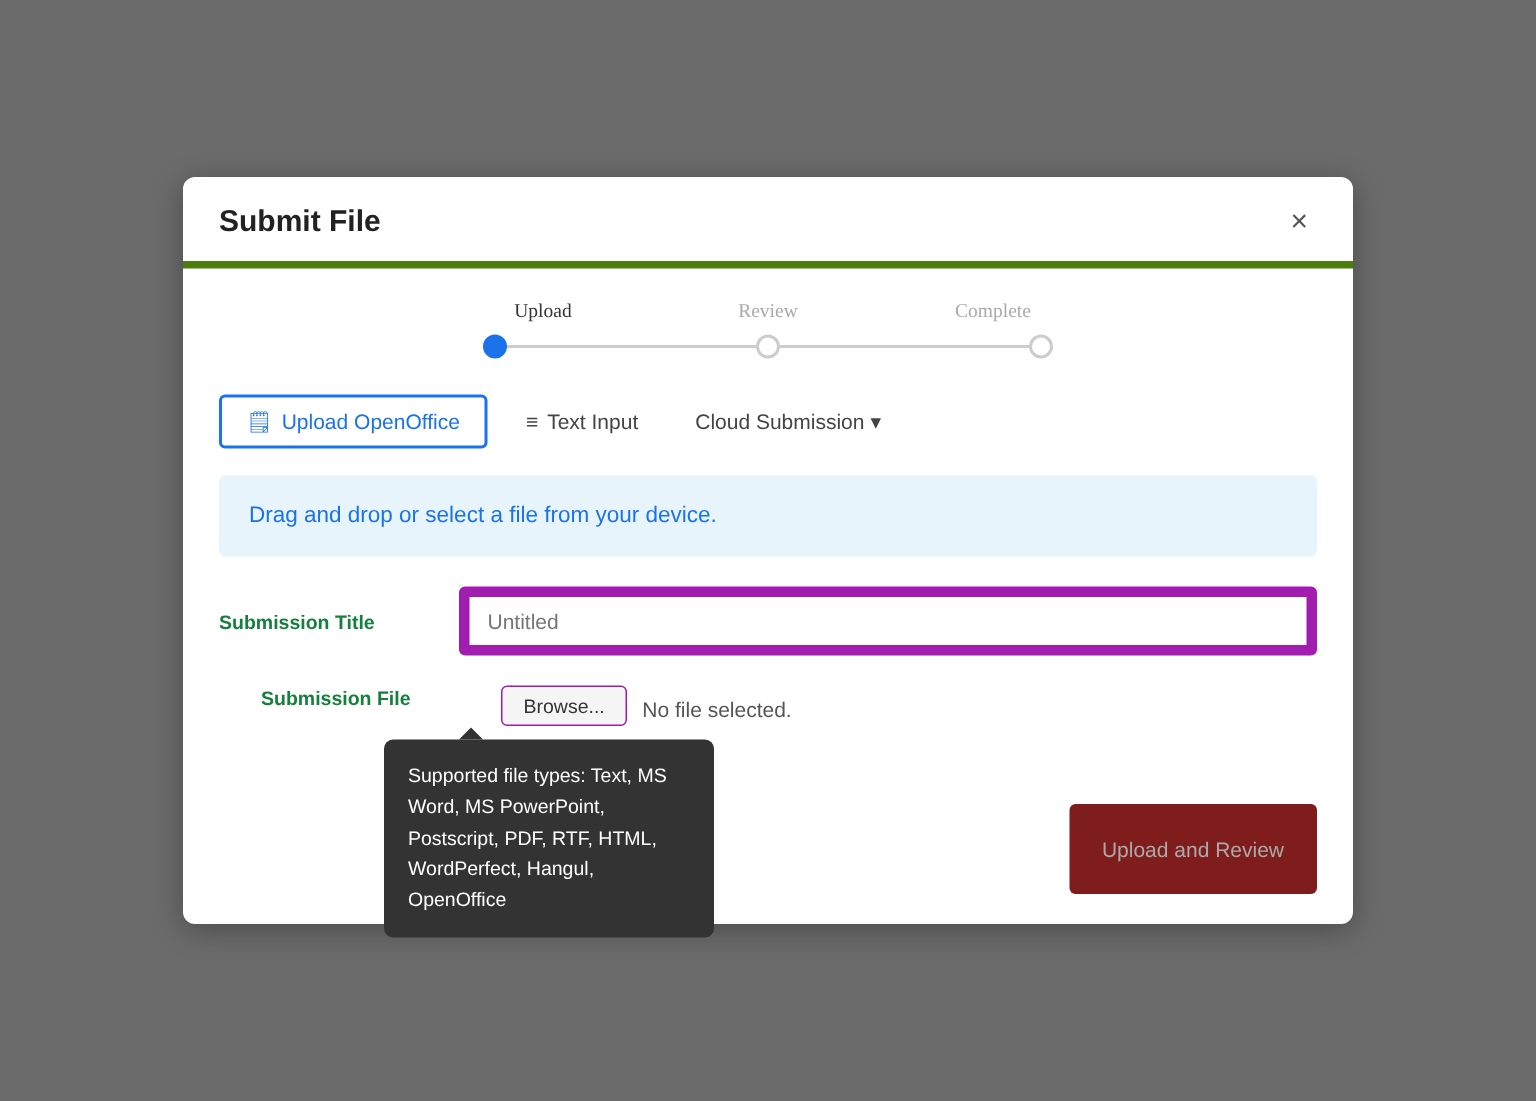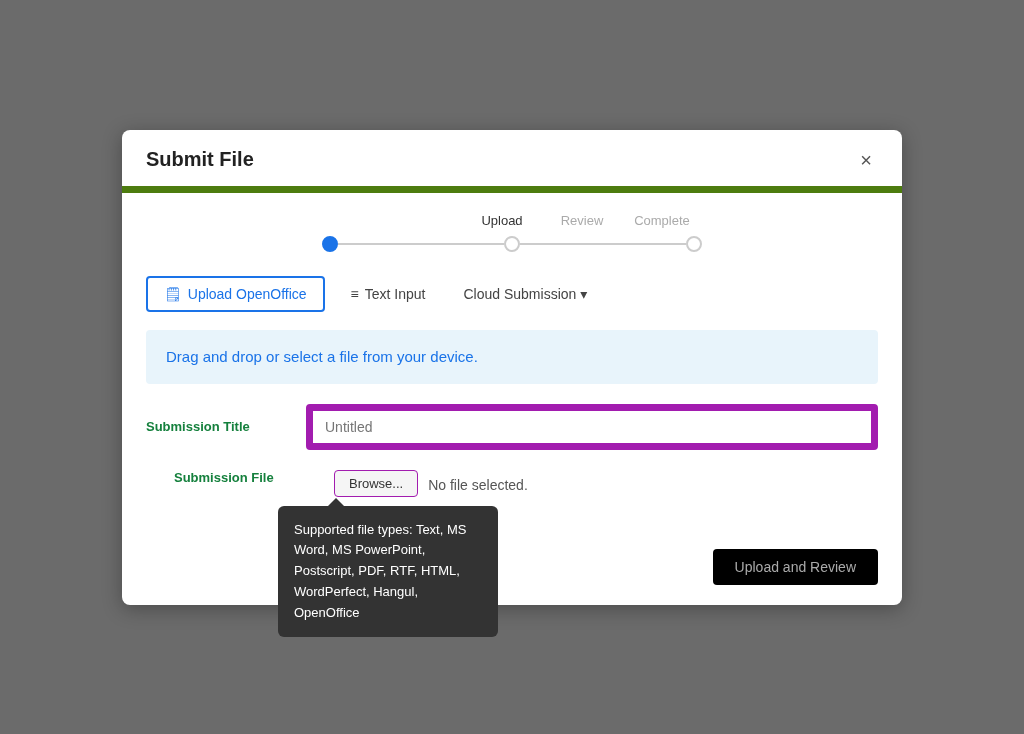--- a/index.html
+++ b/index.html
@@ -25,21 +25,21 @@
       width: 780px;
       padding: 0;
       box-shadow: 0 4px 20px rgba(0,0,0,0.3);
       position: relative;
     }
     .modal-header {
       display: flex;
       align-items: center;
       justify-content: space-between;
       padding: 18px 24px 14px 24px;
-      border-bottom: 7px solid #4d7c0f;
+      border-bottom: 5px solid #4d7c0f;
     }
     .modal-title {
       font-size: 20px;
       font-weight: bold;
       color: #222;
     }
     .close-btn {
       background: none;
       border: none;
       cursor: pointer;
@@ -54,22 +54,23 @@
     
     .stepper {
       display: flex;
       flex-direction: column;
       align-items: center;
       margin-bottom: 24px;
     }
     .stepper-labels {
       display: flex;
       width: 380px;
-      justify-content: flex-end;
+      justify-content: space-between;
       margin-bottom: 8px;
+      font-family: Liberation Serif, serif;
     }
     .stepper-label {
       font-size: 13px;
       color: #aaa;
       text-align: center;
       width: 80px;
     }
     .stepper-label.active {
       color: #333;
       font-weight: 500;
@@ -205,21 +206,21 @@
       margin-right: 10px;
     }
     .no-file-text {
       font-size: 14px;
       color: #555;
       padding-top: 4px;
     }
     
     .tooltip {
       position: absolute;
-      left: 104px;
+      left: 82px;
       top: 36px;
       background: #333;
       color: #fff;
       border-radius: 6px;
       padding: 14px 16px;
       font-size: 13px;
       line-height: 1.6;
       width: 220px;
       z-index: 10;
     }
@@ -232,22 +233,22 @@
       border-style: solid;
       border-color: transparent transparent #333 transparent;
     }
     
     .modal-footer {
       display: flex;
       justify-content: flex-end;
       padding: 12px 24px 20px 24px;
     }
     .upload-review-btn {
-      padding: 10px 22px;
-      background: #000000;
+      padding: 22px 22px;
+      background: #7f1d1d;
       border: none;
       border-radius: 4px;
       font-size: 14px;
       color: #aaa;
       cursor: not-allowed;
     }
   </style>
 </head>
 <body>
 

